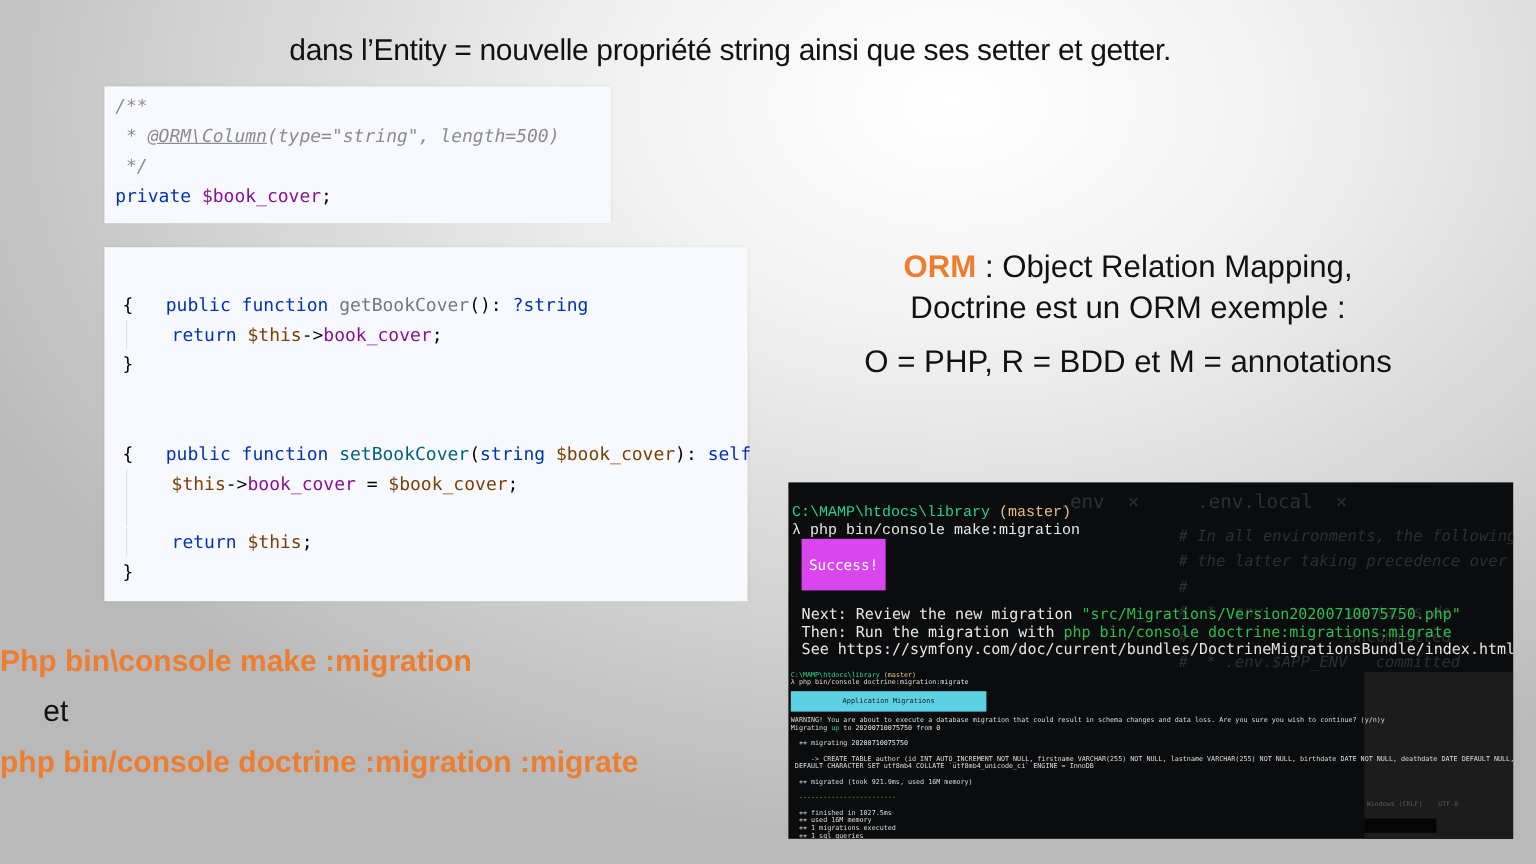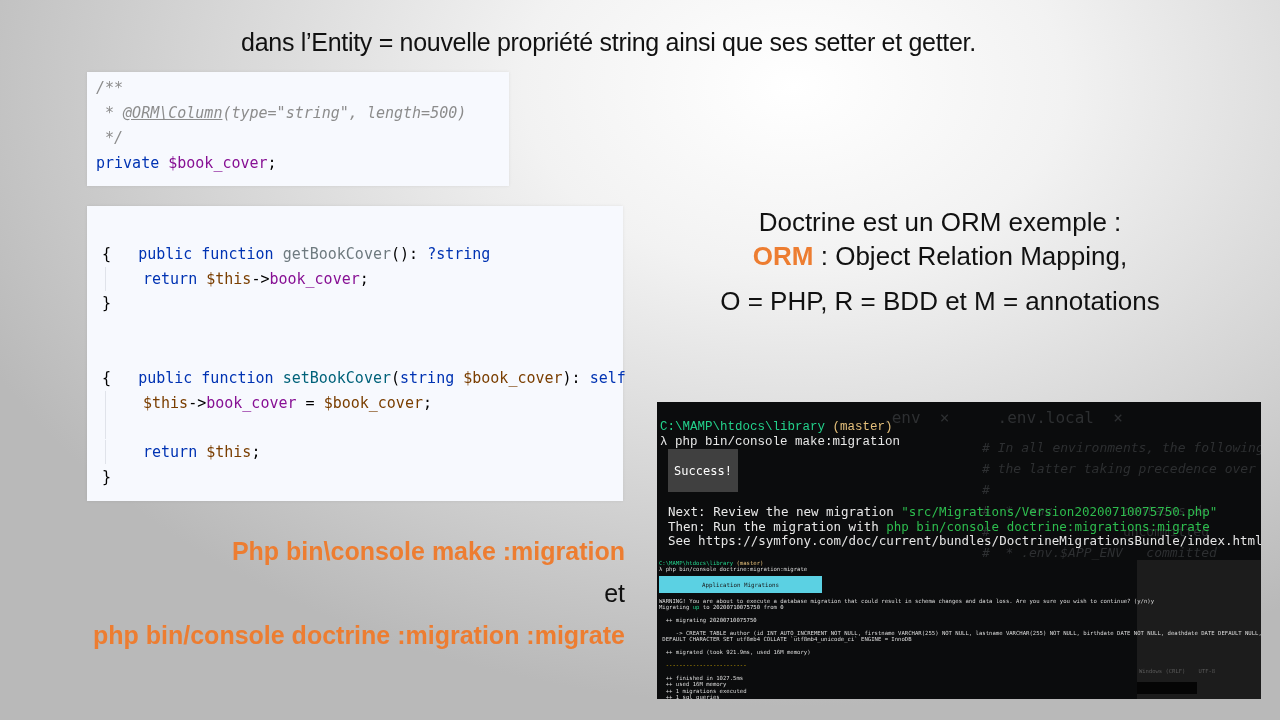--- a/index.html
+++ b/index.html
@@ -35,40 +35,40 @@
     .c-prop { color: #871094; }
     .indent-guide { display:inline-block; width: 38px; border-left: 1px solid #e0e3ea; height: 24px; vertical-align: top; margin-left: 3px; }
 
     .orm-block {
       position: absolute; left: 680px; top: 205px; width: 520px;
       text-align: center; color: #111; font-size: 26px; line-height: 34px;
     }
     .orm-block .orange { color: #ed7d31; font-weight: bold; }
     .orm-block .eq { margin-top: 11px; }
 
-    .cmd-block { position: absolute; left: 0; top: 530px; width: 625px; text-align: right; }
+    .cmd-block { position: absolute; left: 0; top: 530px; width: 625px; text-align: left; }
     .cmd-line { color: #ed7d31; font-weight: bold; font-size: 25px; height: 42px; line-height: 42px; }
-    .cmd-et { color: #111; font-size: 25px; height: 42px; line-height: 42px; }
+    .cmd-et { color: #111; font-size: 25px; height: 42px; line-height: 42px; padding-left: 36px; }
 
     .terminal {
       position: absolute; left: 657px; top: 402px; width: 604px; height: 297px;
       background: #0b0c0d; overflow: hidden;
       font-family: "DejaVu Sans Mono", monospace; color: #e8e8e8;
     }
     .ide-ghost { position: absolute; color: #2d2f31; font-size: 13px; white-space: pre; font-family: "DejaVu Sans Mono", monospace; }
     .ide-panel { position: absolute; left: 480px; top: 158px; width: 124px; height: 139px; background: #1c1c1c; }
     .ide-panel .bar { position:absolute; left: 0; top: 122px; width: 60px; height: 12px; background:#050505; }
     .t-green { color: #23d18b; }
     .t-green2 { color: #2dbd4e; }
     .t-yellow { color: #e5c07b; }
     .t-gold { color: #e5e5e5; }
     .term-top { position: absolute; left: 3px; top: 18px; font-size: 12.5px; line-height: 15px; white-space: pre; font-family: Liberation Mono, monospace; }
     .success-box {
       position: absolute; left: 11px; top: 47px; width: 70px; height: 43px;
-      background: #404040; color: #fff; font-size: 12px;
+      background: #d946ef; color: #fff; font-size: 12px;
       display: flex; align-items: center; justify-content: center;
     }
     .term-next { position: absolute; left: 11px; top: 103px; font-size: 12.5px; line-height: 14.5px; white-space: pre; }
     .term-small { position: absolute; left: 2px; top: 158px; font-size: 5.6px; line-height: 6.3px; white-space: pre; color: #dcdcdc; }
     .app-mig-bar {
       position: absolute; left: 2px; top: 174px; width: 163px; height: 17px;
       background: #5bd1e3; color: #1a1a1a; font-size: 5.8px;
       display:flex; align-items:center; justify-content:center;
     }
     .term-bottom { position: absolute; left: 2px; top: 196px; font-size: 5.6px; line-height: 6.4px; white-space: pre; color: #dcdcdc; }
@@ -98,22 +98,22 @@
     <span class="c-kw">public</span> <span class="c-kw">function</span> <span class="c-fn">setBookCover</span><span>(</span><span class="c-type">string</span> <span class="c-dollar">$book_cover</span><span>): </span><span class="c-type">self</span>
   </div>
   <div class="line"><span>{</span></div>
   <div class="line"><span class="indent-guide"></span><span class="c-dollar">$this</span><span>-&gt;</span><span class="c-prop">book_cover</span><span> = </span><span class="c-dollar">$book_cover</span><span>;</span></div>
   <div class="line"><span class="indent-guide"></span></div>
   <div class="line"><span class="indent-guide"></span><span class="c-kw">return</span> <span class="c-dollar">$this</span><span>;</span></div>
   <div class="line"><span>}</span></div>
 </div>
 
 <div class="orm-block">
+  <div><span class="orange">ORM</span><span> : Object Relation Mapping,</span></div>
   <div>Doctrine est un ORM exemple :</div>
-  <div><span class="orange">ORM</span><span> : Object Relation Mapping,</span></div>
   <div class="eq">O = PHP, R = BDD et M = annotations</div>
 </div>
 
 <div class="cmd-block">
   <div class="cmd-line">Php bin\console make :migration</div>
   <div class="cmd-et">et</div>
   <div class="cmd-line">php bin/console doctrine :migration :migrate</div>
 </div>
 
 <div class="terminal">

